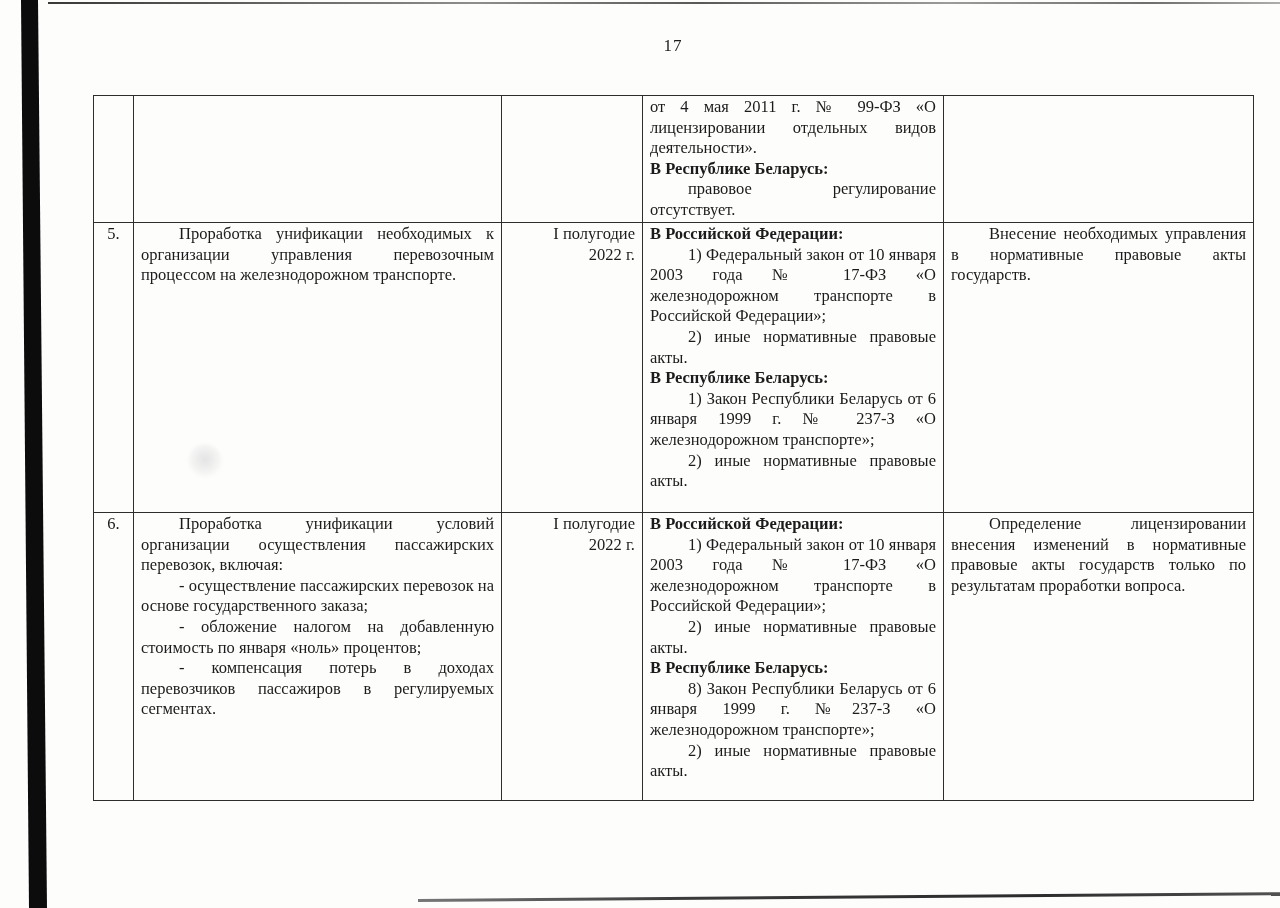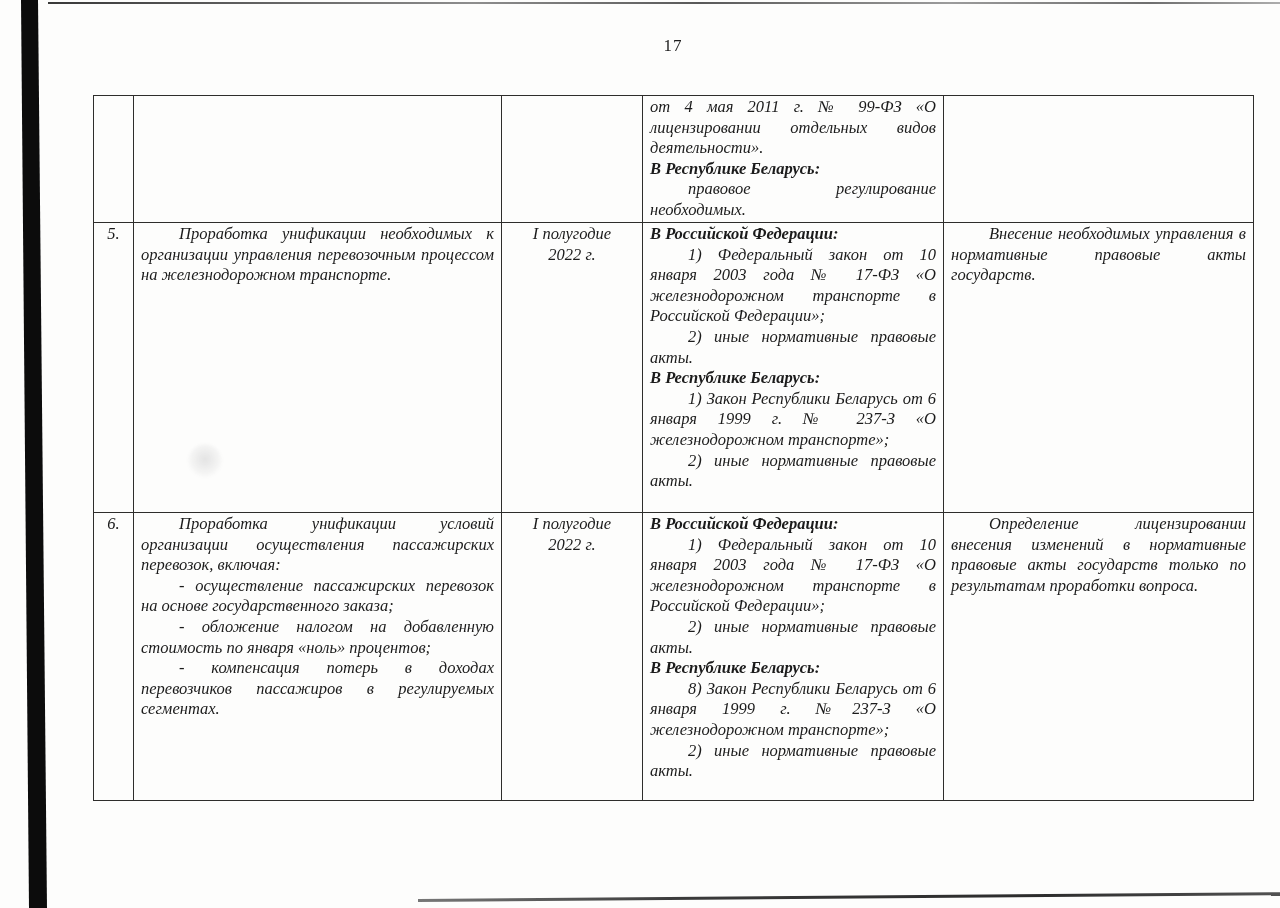--- a/index.html
+++ b/index.html
@@ -40,21 +40,21 @@
 
   
   .page-number {
     position: absolute; left: 73px; top: 36px; width: 1160px;
     text-align: center; font-size: 17px; letter-spacing: 1px;
   }
 
   
   table.plan {
     position: absolute; left: 73px; top: 95px;
-    width: 1160px; border-collapse: collapse; table-layout: fixed; font-style: italic;
+    width: 1160px; border-collapse: collapse; table-layout: fixed;
   }
   table.plan col.c1 { width: 40px; }
   table.plan col.c2 { width: 368px; }
   table.plan col.c3 { width: 141px; }
   table.plan col.c4 { width: 301px; }
   table.plan col.c5 { width: 310px; }
   table.plan td {
     border: 1.6px solid #2e2d2b;
     vertical-align: top;
     padding: 1px 7px 0 7px;
@@ -65,21 +65,21 @@
   tr.r0 { height: 127px; }
   tr.r5 { height: 290px; }
   tr.r6 { height: 288px; }
 
   td.num { text-align: center; padding-top: 3px; }
   p { margin: 0; text-align: justify; }
   p.indent { text-indent: 38px; }
   p.cont { text-indent: 0; }
   p.heading { font-weight: bold; text-indent: 0; }
   td.period { text-align: center; padding-top: 4px; }
-  td.period .pl { text-align: center; }
+  td.period .pl { text-align: right; }
 </style>
 </head>
 <body>
 
 <div class="page">
 
   <div class="strip-left"></div>
   <div class="line-top"></div>
   <div class="line-bottom"></div>
   <div class="line-right"></div>
@@ -97,21 +97,21 @@
     </colgroup>
 
     <tbody>
         <tr class="r0">
       <td class="num"></td>
       <td></td>
       <td class="period"></td>
       <td>
         <p class="cont">от 4 мая 2011 г. № 99-ФЗ «О лицензировании отдельных видов деятельности».</p>
         <p class="heading">В Республике Беларусь:</p>
-        <p class="indent">правовое регулирование необходимых.</p>
+        <p class="indent">правовое регулирование отсутствует.</p>
       </td>
       <td></td>
     </tr>
 
     <tr class="r5">
       <td class="num">5.</td>
       <td>
         <p class="indent">Проработка унификации необходимых к организации управления перевозочным процессом на железнодорожном транспорте.</p>
       </td>
       <td class="period">

